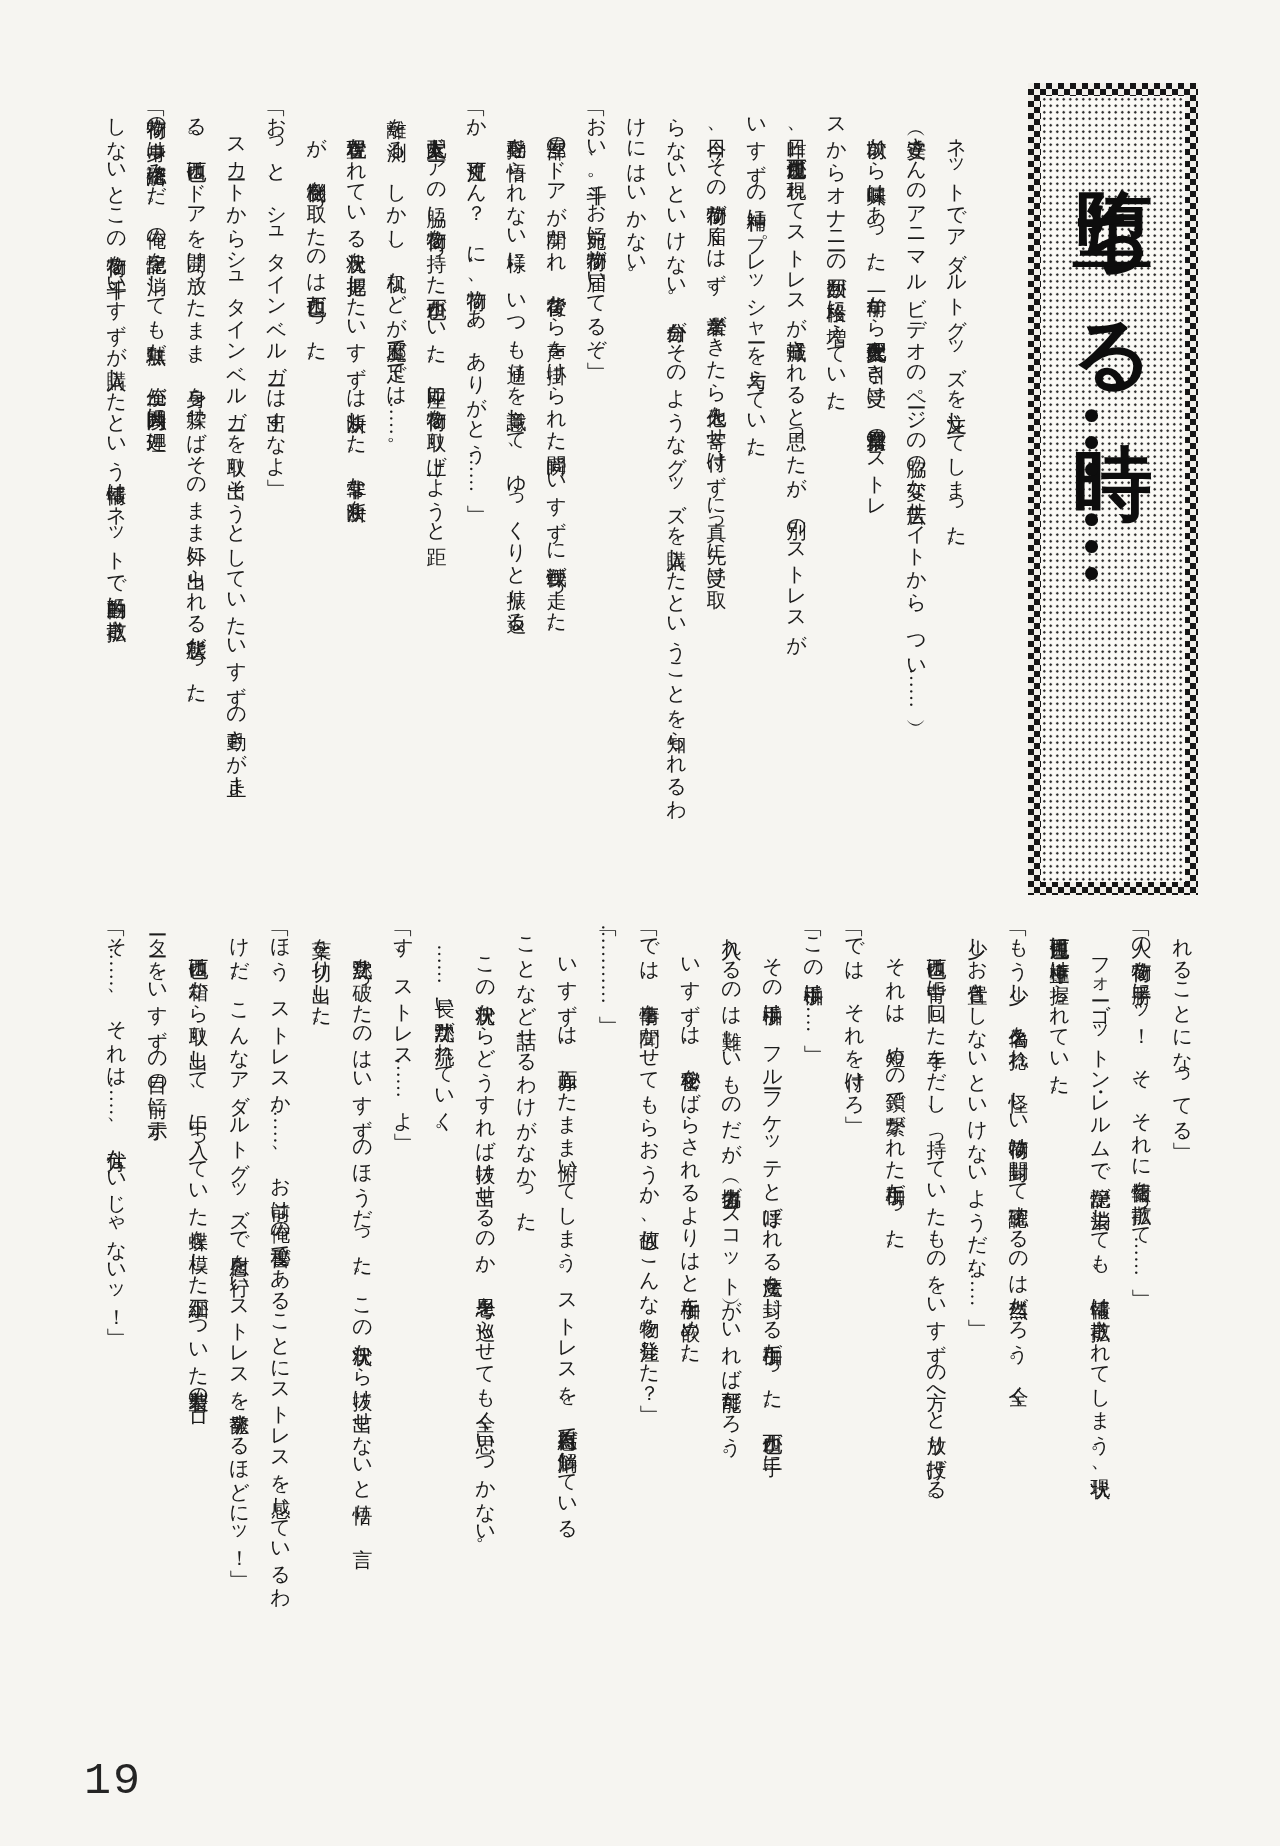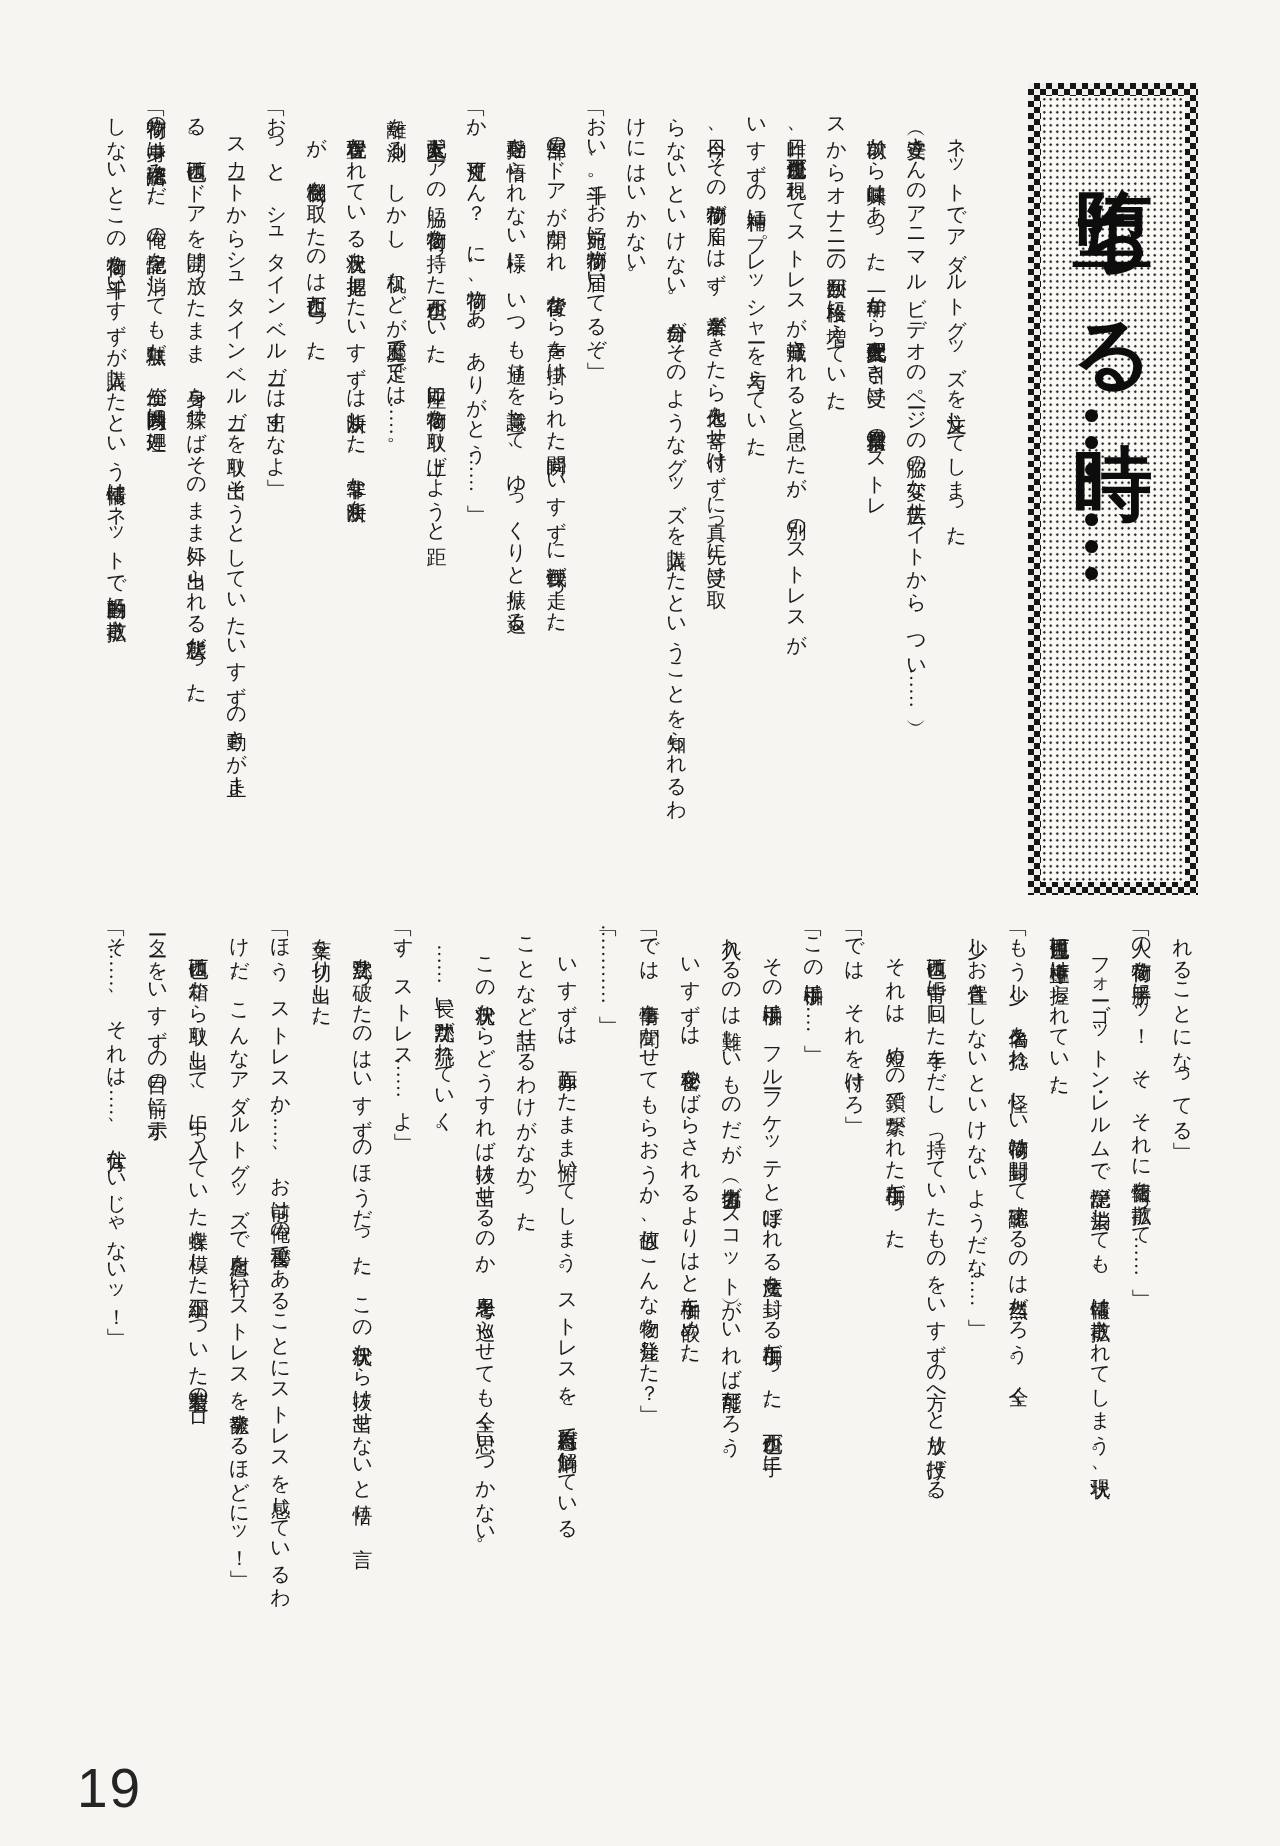--- a/index.html
+++ b/index.html
@@ -70,26 +70,26 @@
     top: 924px;
     left: 93px;
     width: 1110px;
     height: 782px;
     line-height: 41px; 
   }
 
   
   .page-number {
     position: absolute;
-    left: 77px;
+    left: 84px;
     top: 1756px;
-    font-size: 55px;
+    font-size: 45px;
     letter-spacing: 2px;
     color: #242424;
-    font-family: Liberation Sans, sans-serif;
+    font-family: Liberation Mono, monospace;
   }
 </style>
 </head>
 <body>
 
 <div class="title-box">
   <div class="title-box-inner">
     <div class="title-text">堕ちる時……</div>
   </div>
 </div>

